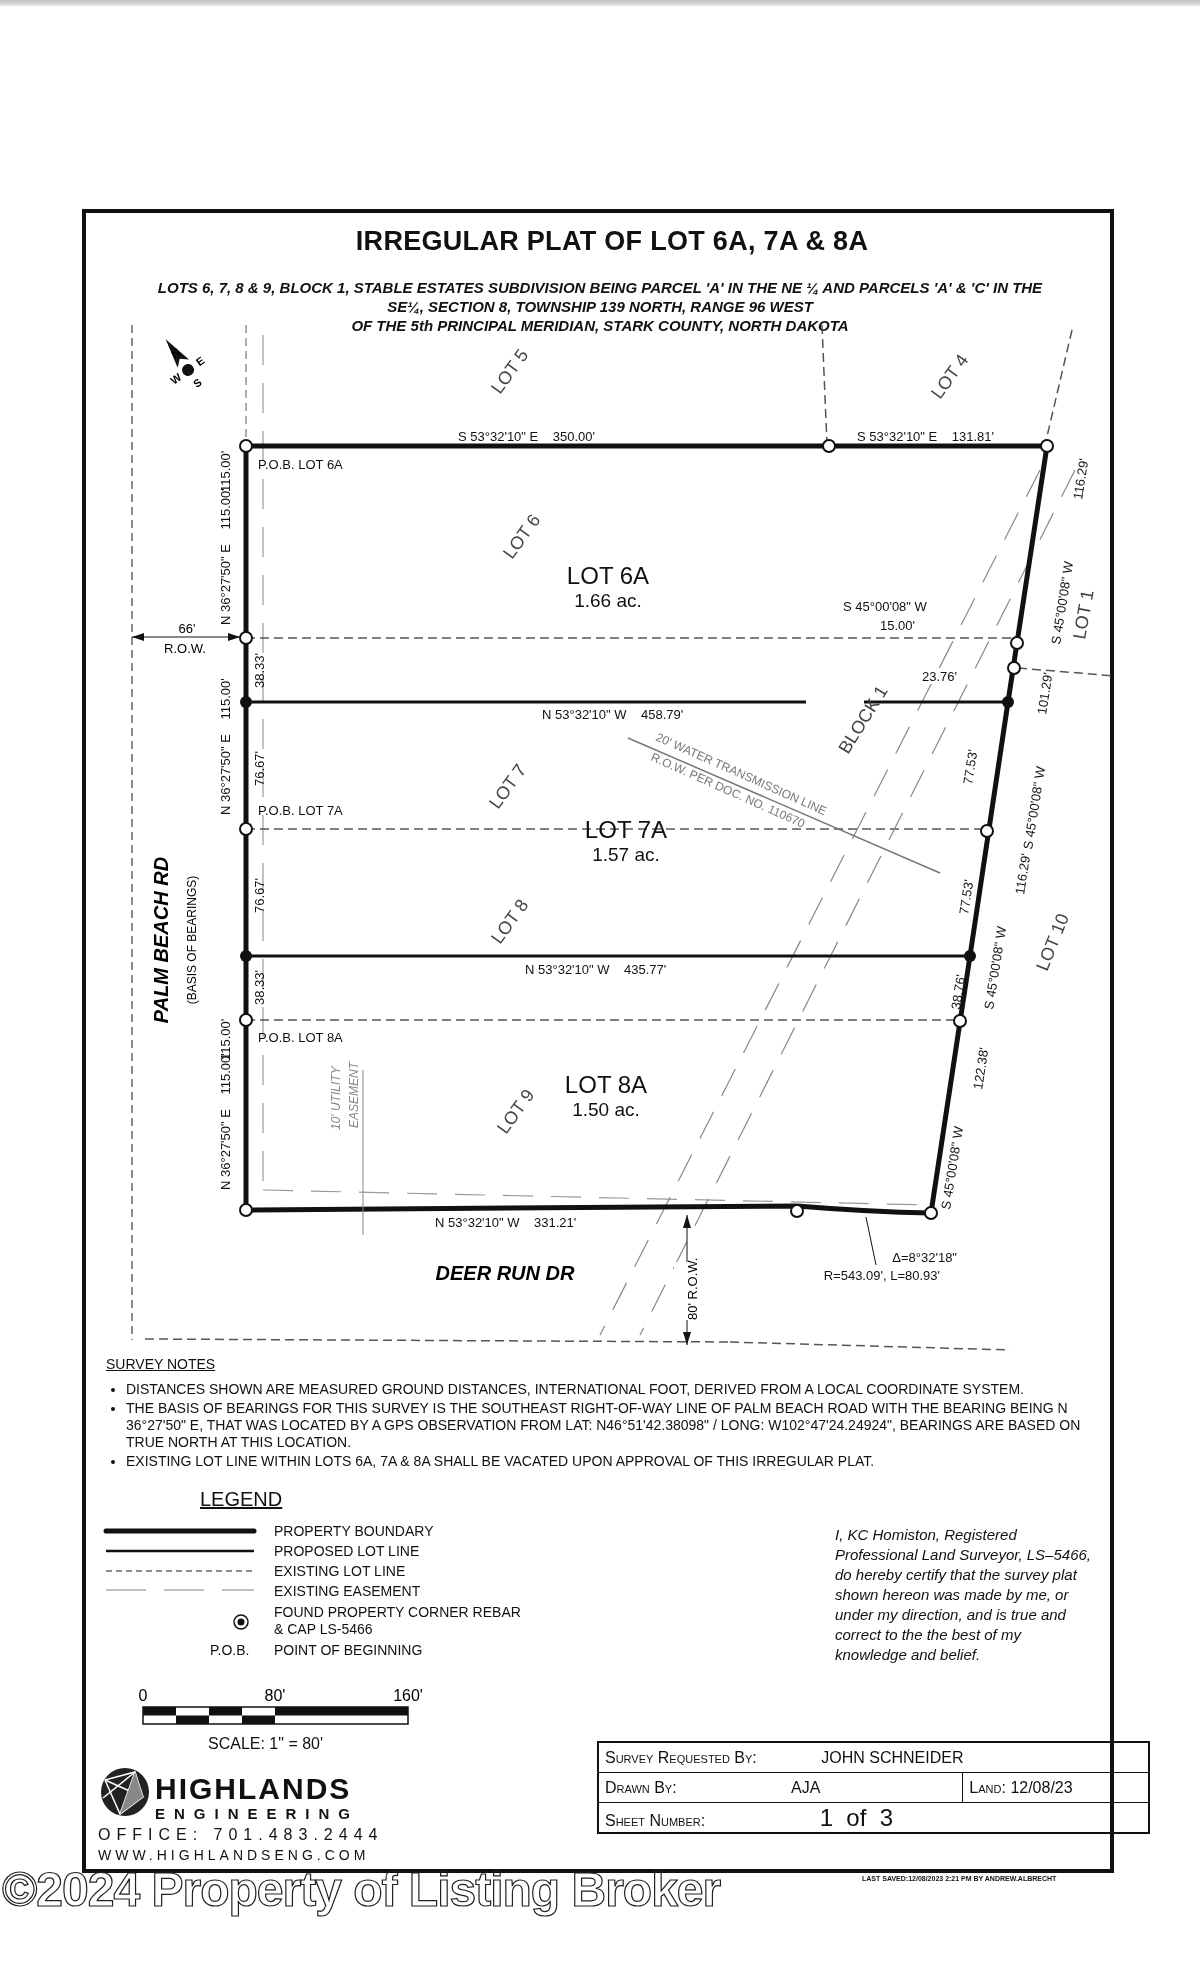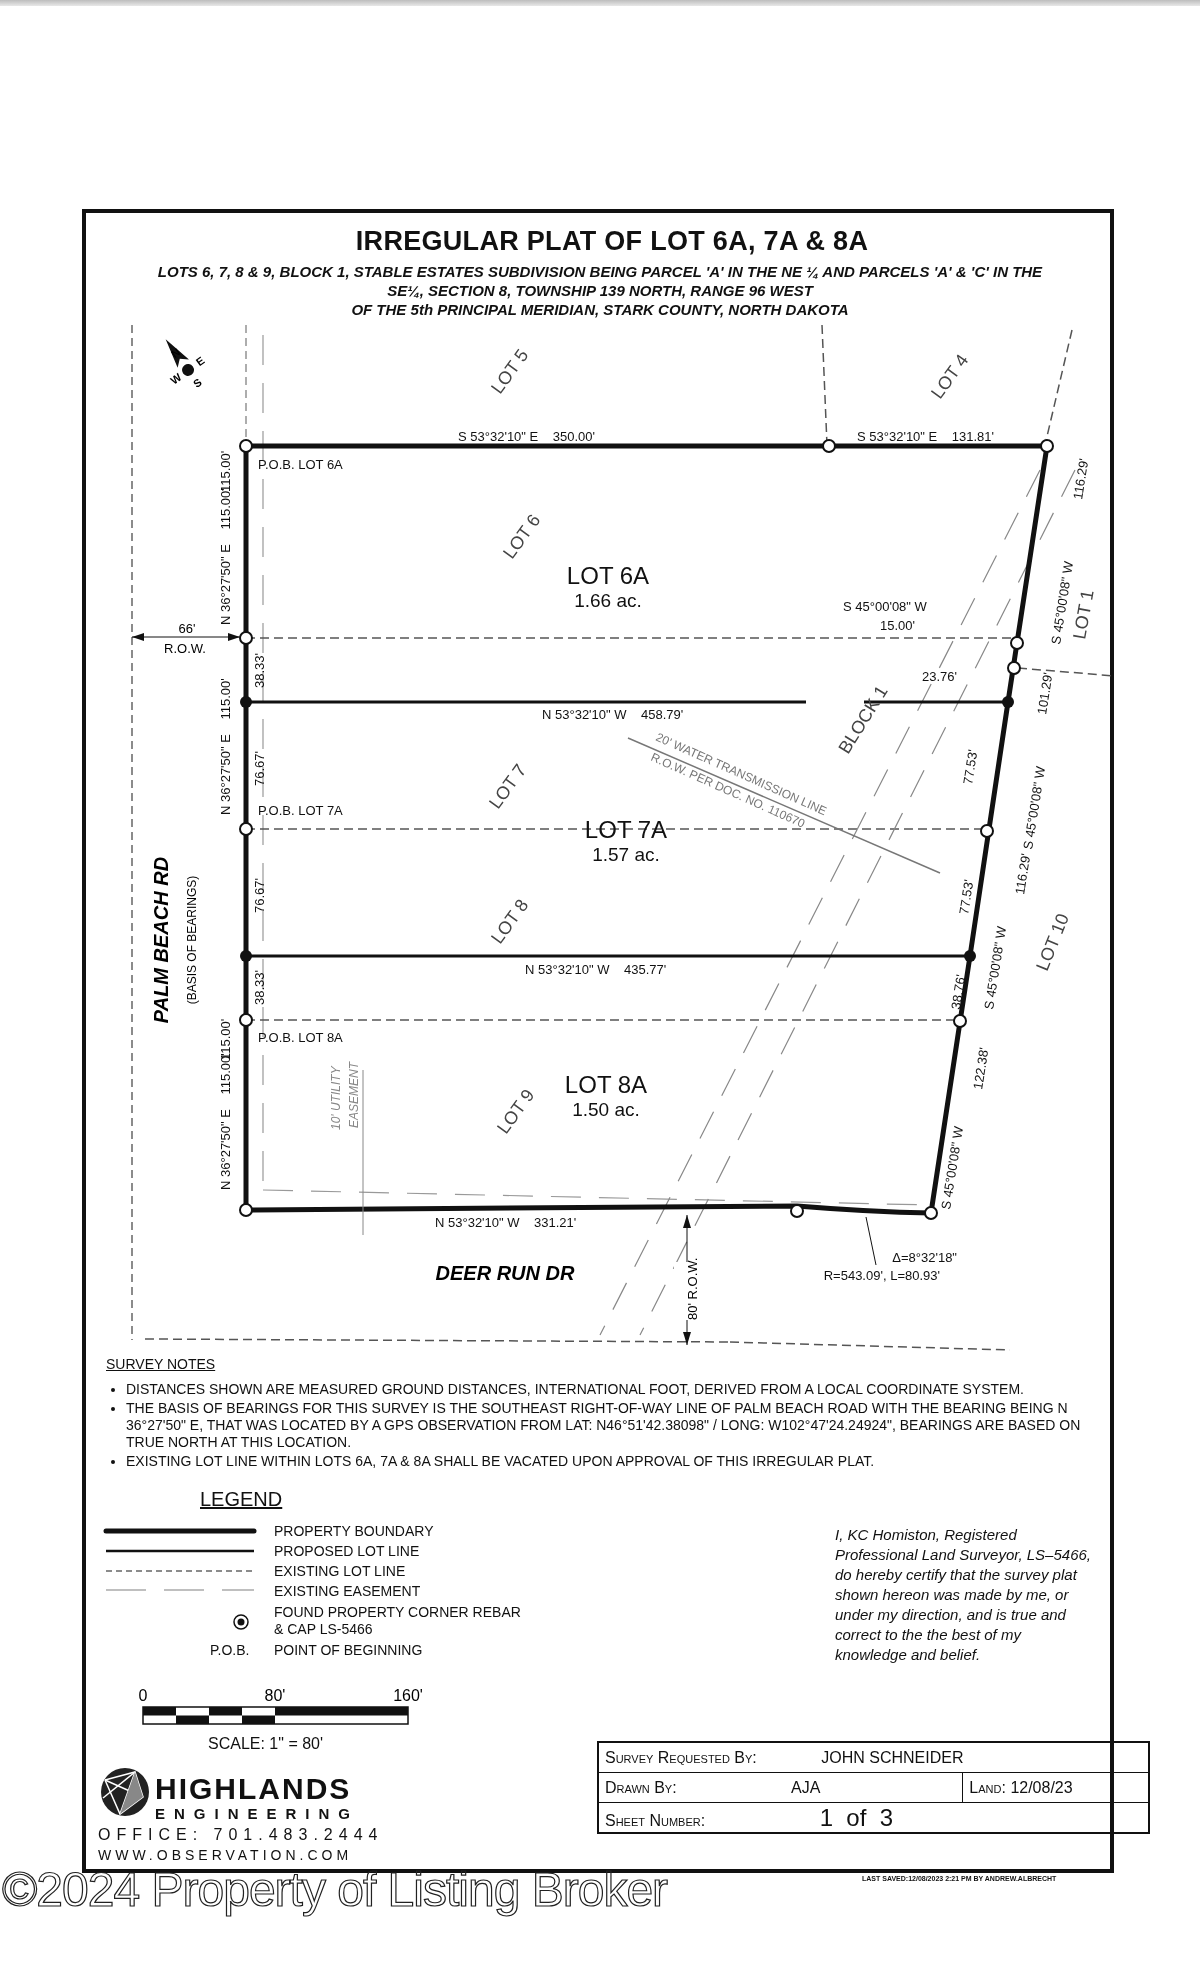--- a/index.html
+++ b/index.html
@@ -1,39 +1,39 @@
 <!DOCTYPE html>
 <html><head>
 <meta charset="utf-8">
 <style>
   html,body{margin:0;padding:0;background:#fff;}
   body{width:1200px;height:1977px;position:relative;overflow:hidden;font-family:"Liberation Sans",sans-serif;color:#111;}
   .topbar{position:absolute;left:0;top:0;width:1200px;height:6px;background:linear-gradient(#bdbdbd,#e8e8e8);}
   .sheet{position:absolute;left:82px;top:209px;width:1032px;height:1664px;border:4px solid #111;box-sizing:border-box;}
   .title{position:absolute;left:0;width:1200px;text-align:center;}
   #t1{top:226px;font-size:27px;font-weight:bold;letter-spacing:0.3px;padding-left:12px;}
-  #t2{top:262px;font-size:15px;font-style:italic;font-weight:bold;line-height:19px;}
+  #t2{top:278px;font-size:15px;font-style:italic;font-weight:bold;line-height:19px;}
   svg.plat{position:absolute;left:0;top:0;}
   .notes{position:absolute;left:106px;top:1356px;width:990px;font-size:14px;line-height:17px;}
   .notes h4{margin:0 0 8px 0;font-size:14px;font-weight:normal;text-decoration:underline;}
   .notes ul{margin:0;padding-left:20px;}
   .notes li{margin-bottom:2px;}
   .legend-title{position:absolute;left:200px;top:1488px;font-size:20px;text-decoration:underline;}
   .legend-row{position:absolute;left:274px;font-size:14px;}
   .scale-caption{position:absolute;left:208px;top:1735px;font-size:16px;}
   .cert{position:absolute;left:835px;top:1525px;width:260px;text-align:left;font-style:italic;font-size:15px;line-height:20px;}
   .tb{position:absolute;left:597px;top:1741px;width:553px;border:2px solid #111;border-collapse:collapse;font-size:16px;}
   .tb td{border:1.5px solid #111;height:29px;padding:0 6px;}
   .sc{font-variant:small-caps;}
   .logo-name{position:absolute;left:155px;top:1772px;font-size:30px;font-weight:bold;letter-spacing:2px;}
   .logo-sub{position:absolute;left:155px;top:1805px;font-size:15px;font-weight:bold;letter-spacing:9px;}
   .logo-office{position:absolute;left:98px;top:1826px;font-size:16px;letter-spacing:6px;}
   .logo-web{position:absolute;left:98px;top:1847px;font-size:14px;letter-spacing:4px;}
   .saved{position:absolute;left:862px;top:1875px;font-size:7px;font-weight:bold;}
-  .watermark{position:absolute;left:2px;top:1862px;font-size:48px;color:transparent;-webkit-text-stroke:1.2px #222;letter-spacing:-1px;font-weight:400;}
+  .watermark{position:absolute;left:2px;top:1862px;font-size:48px;color:transparent;-webkit-text-stroke:1.2px #222;letter-spacing:-1px;font-weight:700;}
 </style>
 </head>
 <body>
 
 <div class="topbar"></div>
 <div class="sheet"></div>
 
 <div class="title" id="t1">IRREGULAR PLAT OF LOT 6A, 7A &amp; 8A</div>
 <div class="title" id="t2">
   <div>LOTS 6, 7, 8 &amp; 9, BLOCK 1, STABLE ESTATES SUBDIVISION BEING PARCEL 'A' IN THE NE ¼ AND PARCELS 'A' &amp; 'C' IN THE</div>
@@ -254,21 +254,21 @@
 <div class="legend-row" style="top:1642px;left:210px">P.O.B.</div>
 <div class="legend-row" style="top:1642px">POINT OF BEGINNING</div>
 
 <div class="scale-caption">SCALE: 1" = 80'</div>
 
 <div class="cert">I, KC Homiston, Registered Professional Land Surveyor, LS–5466, do hereby certify that the survey plat shown hereon was made by me, or under my direction, and is true and correct to the the best of my knowledge and belief.</div>
 
 <div class="logo-name">HIGHLANDS</div>
 <div class="logo-sub">ENGINEERING</div>
 <div class="logo-office">OFFICE: 701.483.2444</div>
-<div class="logo-web">WWW.OBSERVATION.COM</div>
+<div class="logo-web">WWW.HIGHLANDSENG.COM</div>
 
 <table class="tb">
   <tbody>
       <tr>
     <td colspan="2">
       <span class="sc">Survey Requested By:</span>
       <span style="margin-left:60px">JOHN SCHNEIDER</span>
     </td>
   </tr>
   <tr>

